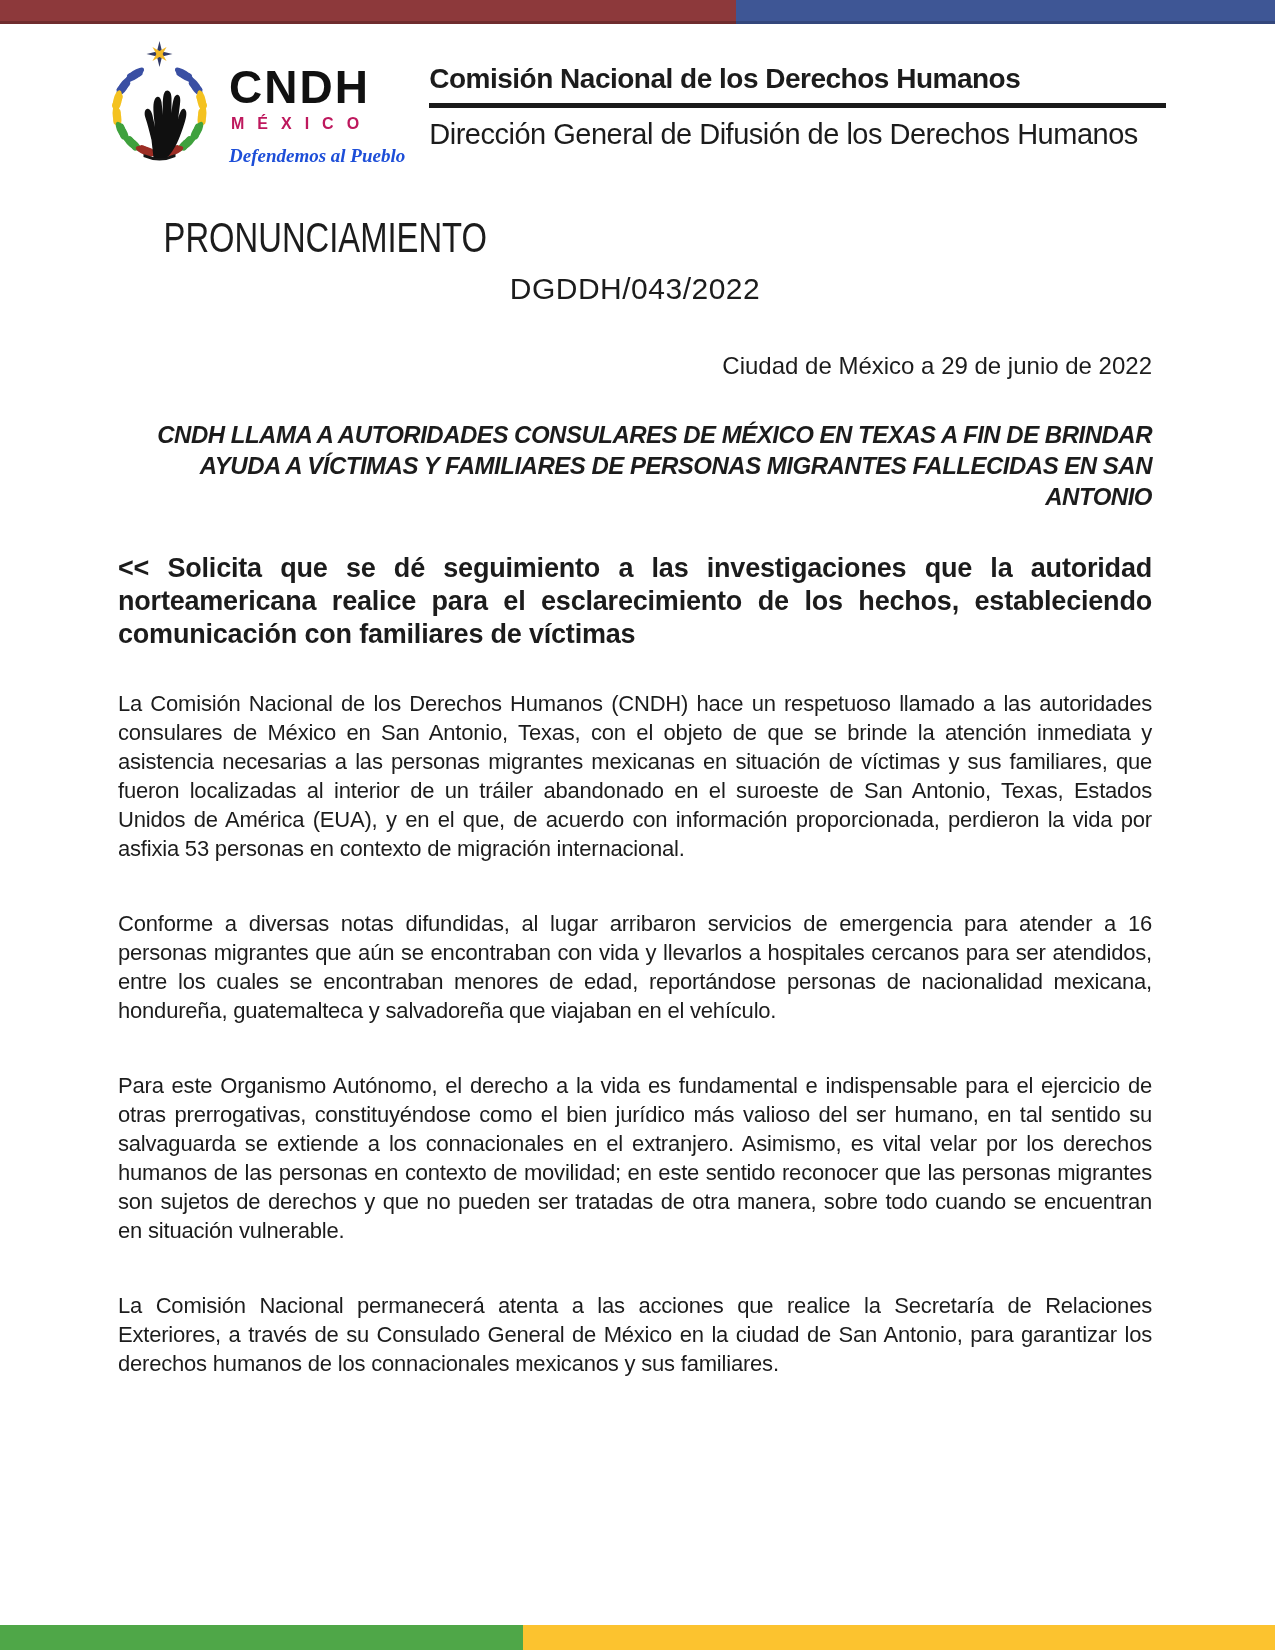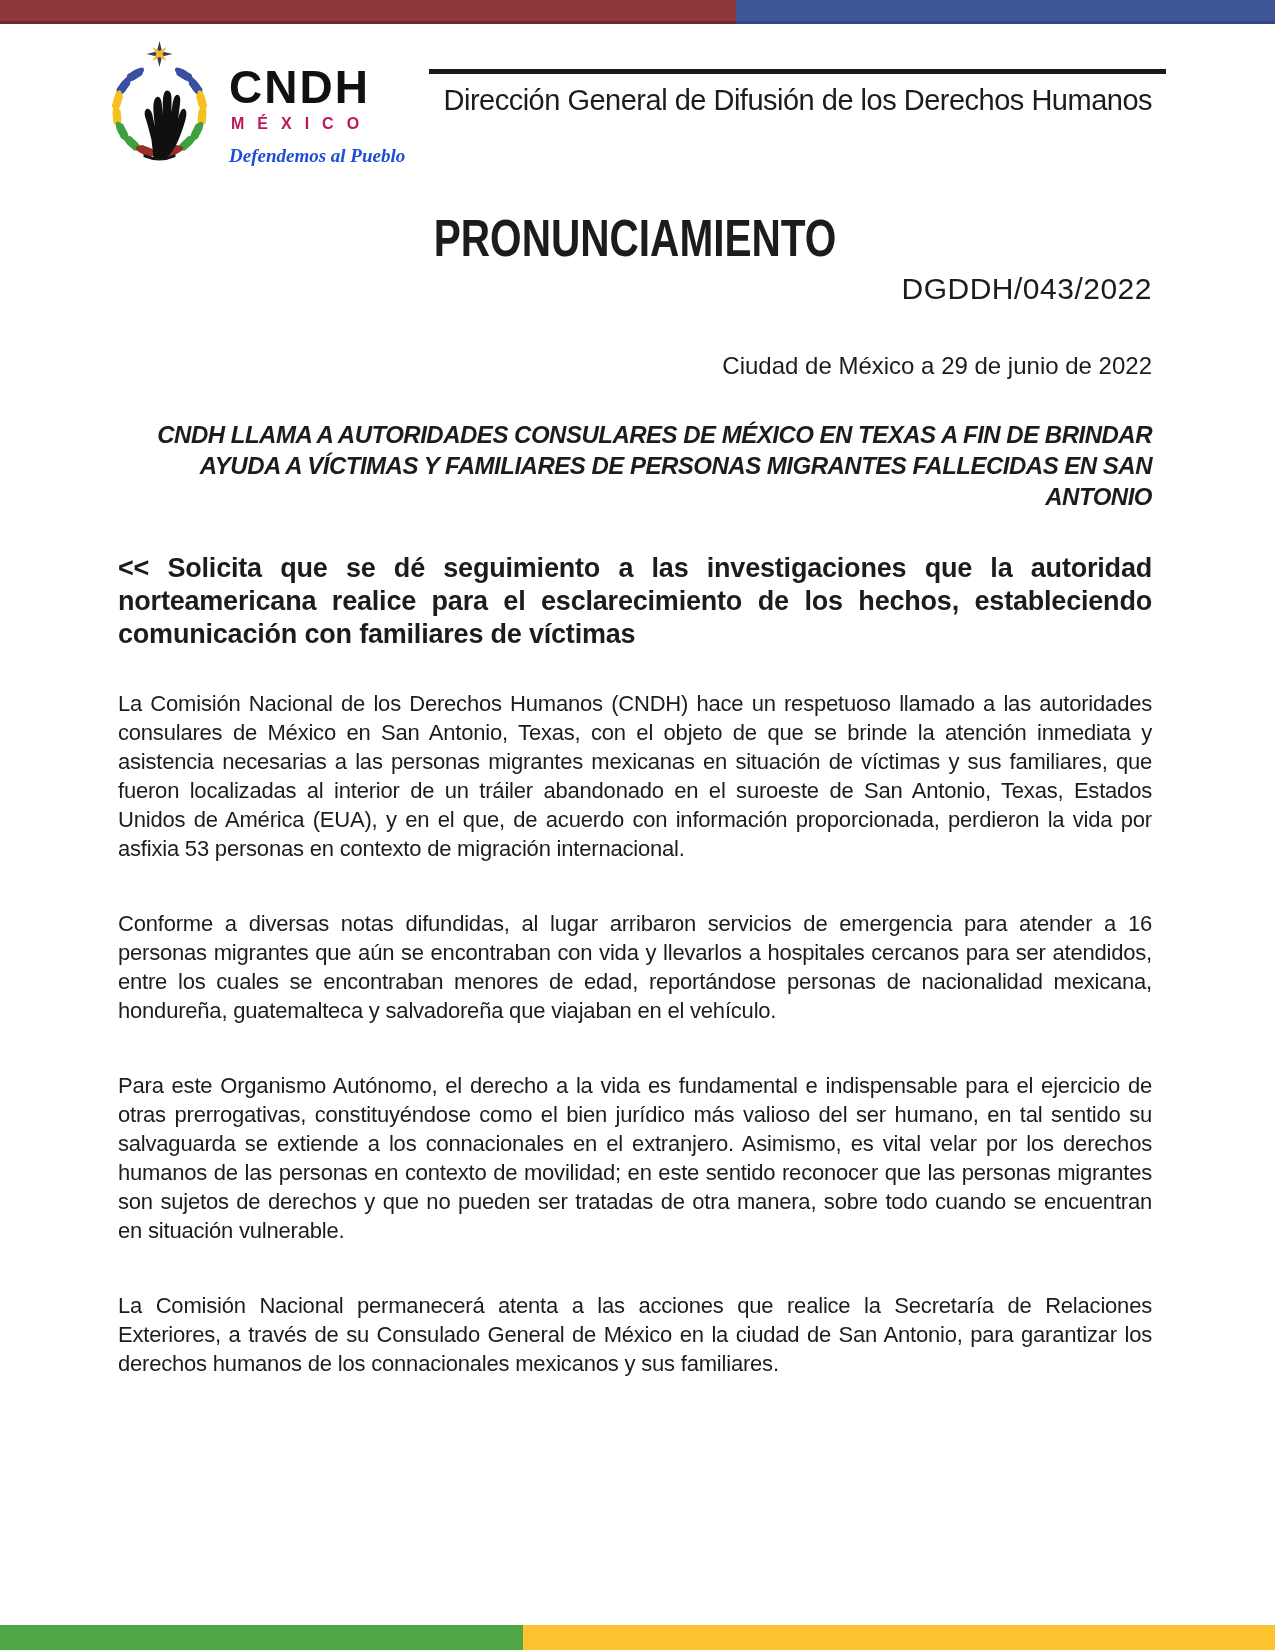--- a/index.html
+++ b/index.html
@@ -27,25 +27,25 @@
   
   .header-row{display:flex;align-items:flex-start;}
   .logo{display:flex;align-items:flex-start;margin-left:-13px;flex:0 0 auto;}
   .logo-text{margin-left:14px;margin-top:24px;white-space:nowrap;}
   .logo-acronym{font-size:46px;font-weight:bold;letter-spacing:2px;line-height:1;color:#111;}
   .logo-country{font-size:16px;font-weight:bold;letter-spacing:13px;margin-top:5px;padding-left:2px;color:#be185d;}
   .logo-motto{font-family:"Liberation Serif", serif;font-style:italic;font-weight:bold;font-size:19px;margin-top:12px;color:#1d4ed8;}
   .org-block{margin-left:24px;margin-top:22px;width:737px;flex:0 0 auto;}
   .org-name{font-size:28px;font-weight:bold;letter-spacing:-0.5px;line-height:1.2;white-space:nowrap;}
   .org-divider{height:5px;background:#1a1a1a;margin:7px 0 9px 0;width:100%;}
-  .org-division{font-size:29px;font-weight:normal;letter-spacing:-0.5px;line-height:1.2;white-space:nowrap;text-align:center;}
+  .org-division{font-size:29px;font-weight:normal;letter-spacing:-0.5px;line-height:1.2;white-space:nowrap;}
   
-  .doc-title{text-align:center;margin-top:46px;font-size:52px;font-weight:bold;line-height:50px;}
+  .doc-title{margin-top:46px;font-size:42px;font-weight:normal;line-height:50px;}
   .doc-title span{display:inline-block;transform:scaleX(0.78);transform-origin:50% 50%;}
-  .doc-reference{text-align:right;margin-top:8px;font-size:30px;line-height:36px;letter-spacing:0.5px;}
+  .doc-reference{text-align:center;margin-top:8px;font-size:30px;line-height:36px;letter-spacing:0.5px;}
   .dateline{text-align:right;margin-top:44px;font-size:24px;line-height:30px;}
   .headline{
     text-align:right;margin-top:38px;
     font-size:24px;font-weight:bold;line-height:31px;letter-spacing:-0.5px;font-style:italic;
   }
   .subhead{
     margin-top:40px;text-align:justify;
     font-size:27px;font-weight:bold;line-height:33px;letter-spacing:-0.2px;
   }
   .body-text p{
@@ -123,20 +123,21 @@
             C73,96 69,105 65,111 C62,115 60,118 58,118 Z"></path>
         </svg>
         <div class="logo-text">
           <div class="logo-acronym">CNDH</div>
           <div class="logo-country">MÉXICO</div>
           <div class="logo-motto">Defendemos al Pueblo</div>
         </div>
       </div>
 
       <div class="org-block">
+        <div class="org-name">Comisión Nacional de los Derechos Humanos</div>
         <div class="org-divider"></div>
         <div class="org-division">Dirección General de Difusión de los Derechos Humanos</div>
       </div>
 
     </div>
 
     <div class="doc-title">
       <span>PRONUNCIAMIENTO</span>
     </div>
 

